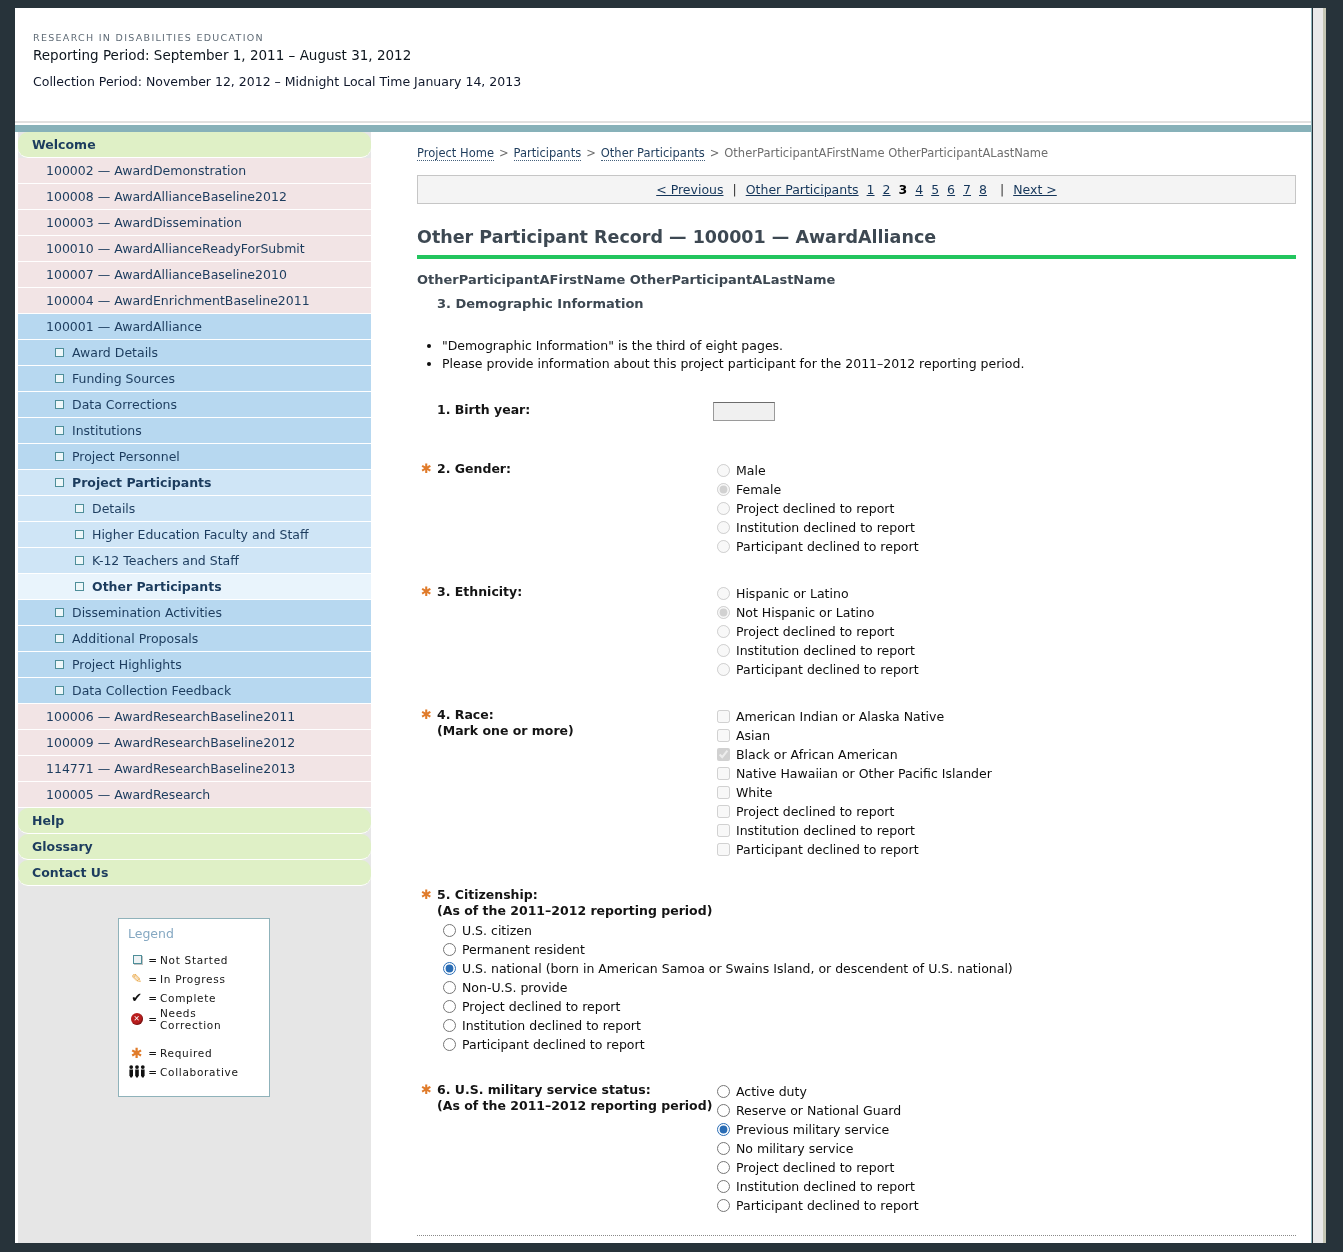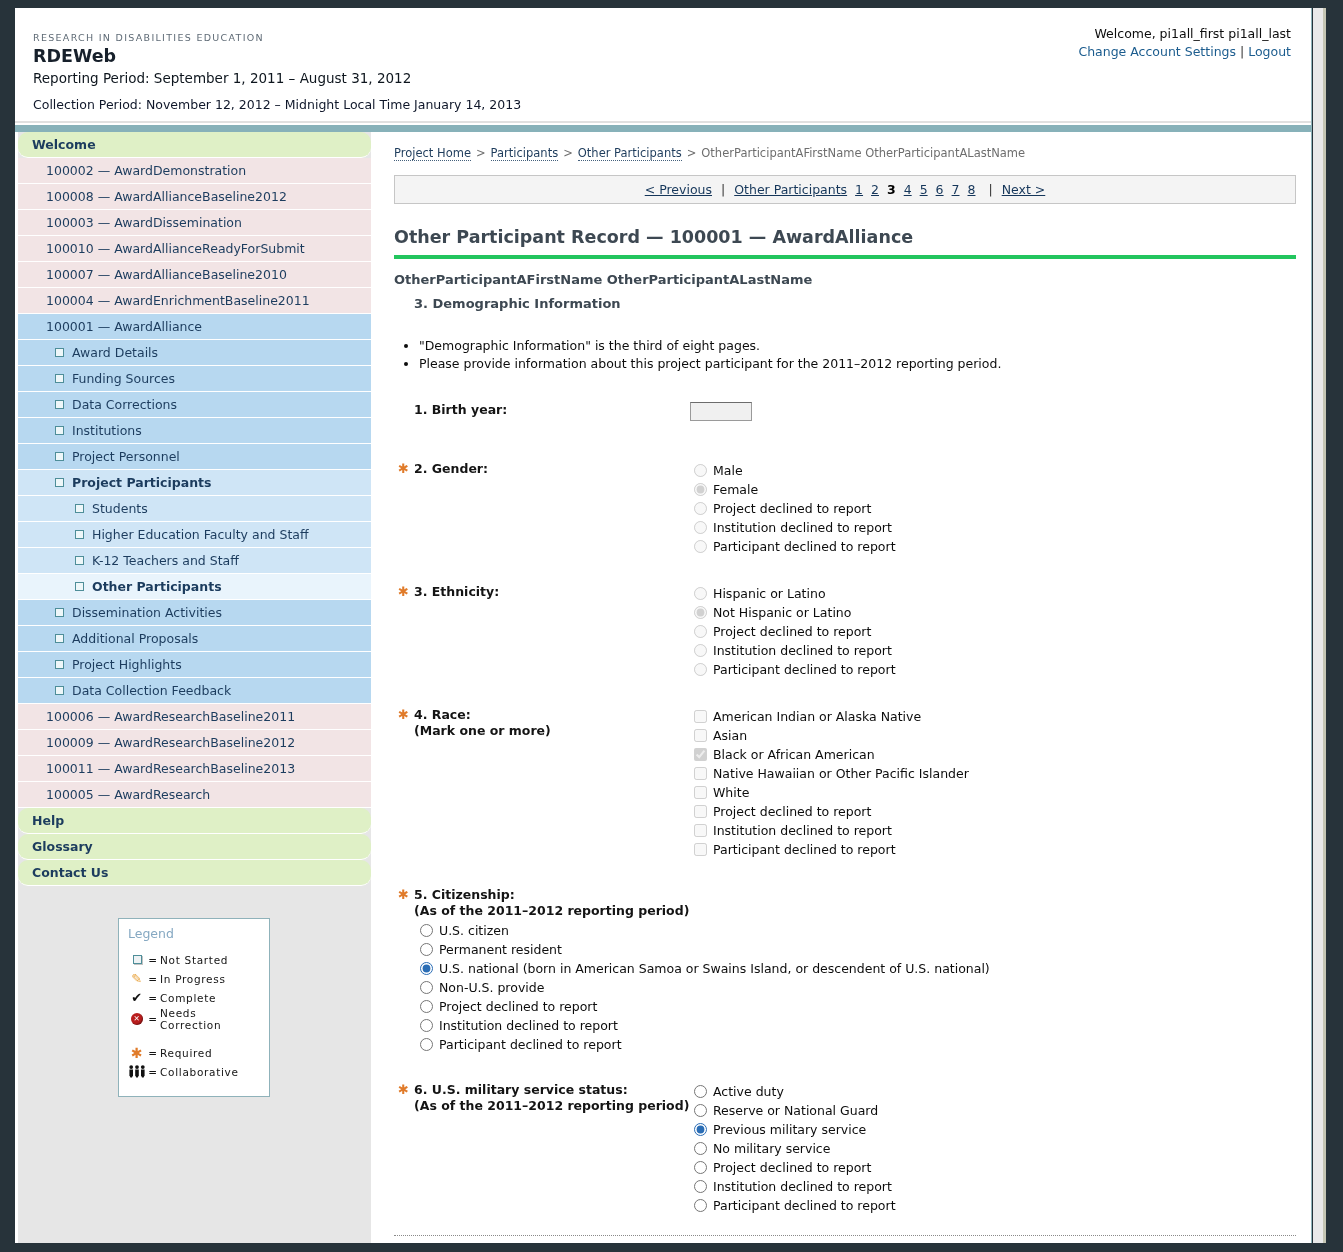--- a/index.html
+++ b/index.html
@@ -27,21 +27,21 @@
   .account .welcome-user{color:#0d0d0d;font-size:12.5px;}
   .account-links{margin-top:3px;font-size:12.5px;color:#333;}
   .account-links a{color:var(--link-blue);text-decoration:none;cursor:pointer;}
   .hr1{height:2px;background:#e0e0e0;}
   .hr2{height:2px;background:#fff;}
   .topbar{height:7px;background:var(--topbar-teal);}
 
   
   .body{display:flex;height:1111px;}
   .sidebar{width:353px;margin-left:3px;background:#e6e6e6;flex:none;}
-  .content{flex:1;padding:12px 15px 0 23px;background:#fff;}
+  .content{flex:1;padding:12px 15px 0 46px;background:#fff;}
 
   
   .nav-row{height:26px;line-height:26px;border-bottom:1px solid #fff;color:#1c3c5e;cursor:pointer;white-space:nowrap;overflow:hidden;}
   .nav-row.bold{font-weight:bold;}
   .row-green{background:var(--sidebar-green);border-radius:10px;}
   .row-pink{background:var(--sidebar-pink);}
   .row-blue{background:var(--sidebar-blue);}
   .row-blue-light{background:var(--sidebar-blue-light);}
   .row-blue-lighter{background:var(--sidebar-blue-lighter);}
   .ind0{padding-left:14px;} .ind1{padding-left:28px;} .ind2{padding-left:37px;} .ind3{padding-left:57px;}
@@ -98,31 +98,22 @@
   .sep-dotted{border-top:1px dotted #8a8a8a;margin-top:20px;}
 </style>
 </head>
 <body>
 
 <div class="gutter-right"></div>
 <div class="page">
 
   <div class="header">
     <div class="brand-small">RESEARCH IN DISABILITIES EDUCATION</div>
-    <div class="brand">RDEWeb</div>
     <div class="reporting">Reporting Period: September 1, 2011 – August 31, 2012</div>
     <div class="collection">Collection Period: November 12, 2012 – Midnight Local Time January 14, 2013</div>
-    <div class="account">
-      <div class="welcome-user">Welcome, pi1all_first pi1all_last</div>
-      <div class="account-links">
-        <a>Change Account Settings</a>
-        <span>|</span>
-        <a>Logout</a>
-      </div>
-    </div>
   </div>
   <div class="hr1"></div>
   <div class="hr2"></div>
   <div class="topbar"></div>
 
   <div class="body">
     <div class="sidebar">
       <div id="sidebar-nav">
           <div class="nav-row row-green ind0 bold"><span>Welcome</span></div>
           <div class="nav-row row-pink ind1"><span>100002 — AwardDemonstration</span></div>
@@ -131,31 +122,31 @@
           <div class="nav-row row-pink ind1"><span>100010 — AwardAllianceReadyForSubmit</span></div>
           <div class="nav-row row-pink ind1"><span>100007 — AwardAllianceBaseline2010</span></div>
           <div class="nav-row row-pink ind1"><span>100004 — AwardEnrichmentBaseline2011</span></div>
           <div class="nav-row row-blue ind1"><span>100001 — AwardAlliance</span></div>
           <div class="nav-row row-blue ind2"><span class="nav-cb"></span><span>Award Details</span></div>
           <div class="nav-row row-blue ind2"><span class="nav-cb"></span><span>Funding Sources</span></div>
           <div class="nav-row row-blue ind2"><span class="nav-cb"></span><span>Data Corrections</span></div>
           <div class="nav-row row-blue ind2"><span class="nav-cb"></span><span>Institutions</span></div>
           <div class="nav-row row-blue ind2"><span class="nav-cb"></span><span>Project Personnel</span></div>
           <div class="nav-row row-blue-light ind2 bold"><span class="nav-cb"></span><span>Project Participants</span></div>
-          <div class="nav-row row-blue-light ind3"><span class="nav-cb"></span><span>Students</span></div>
+          <div class="nav-row row-blue-light ind3"><span class="nav-cb"></span><span>Details</span></div>
           <div class="nav-row row-blue-light ind3"><span class="nav-cb"></span><span>Higher Education Faculty and Staff</span></div>
           <div class="nav-row row-blue-light ind3"><span class="nav-cb"></span><span>K-12 Teachers and Staff</span></div>
           <div class="nav-row row-blue-lighter ind3 bold"><span class="nav-cb"></span><span>Other Participants</span></div>
           <div class="nav-row row-blue ind2"><span class="nav-cb"></span><span>Dissemination Activities</span></div>
           <div class="nav-row row-blue ind2"><span class="nav-cb"></span><span>Additional Proposals</span></div>
           <div class="nav-row row-blue ind2"><span class="nav-cb"></span><span>Project Highlights</span></div>
           <div class="nav-row row-blue ind2"><span class="nav-cb"></span><span>Data Collection Feedback</span></div>
           <div class="nav-row row-pink ind1"><span>100006 — AwardResearchBaseline2011</span></div>
           <div class="nav-row row-pink ind1"><span>100009 — AwardResearchBaseline2012</span></div>
-          <div class="nav-row row-pink ind1"><span>100011 — AwardResearchBaseline2013</span></div>
+          <div class="nav-row row-pink ind1"><span>114771 — AwardResearchBaseline2013</span></div>
           <div class="nav-row row-pink ind1"><span>100005 — AwardResearch</span></div>
           <div class="nav-row row-green ind0 bold"><span>Help</span></div>
           <div class="nav-row row-green ind0 bold"><span>Glossary</span></div>
           <div class="nav-row row-green ind0 bold"><span>Contact Us</span></div>
         </div>
       <div class="legend">
         <div class="legend-title">Legend</div>
         <div id="legend-items">
             <div class="legend-item">
               <span class="licon">

